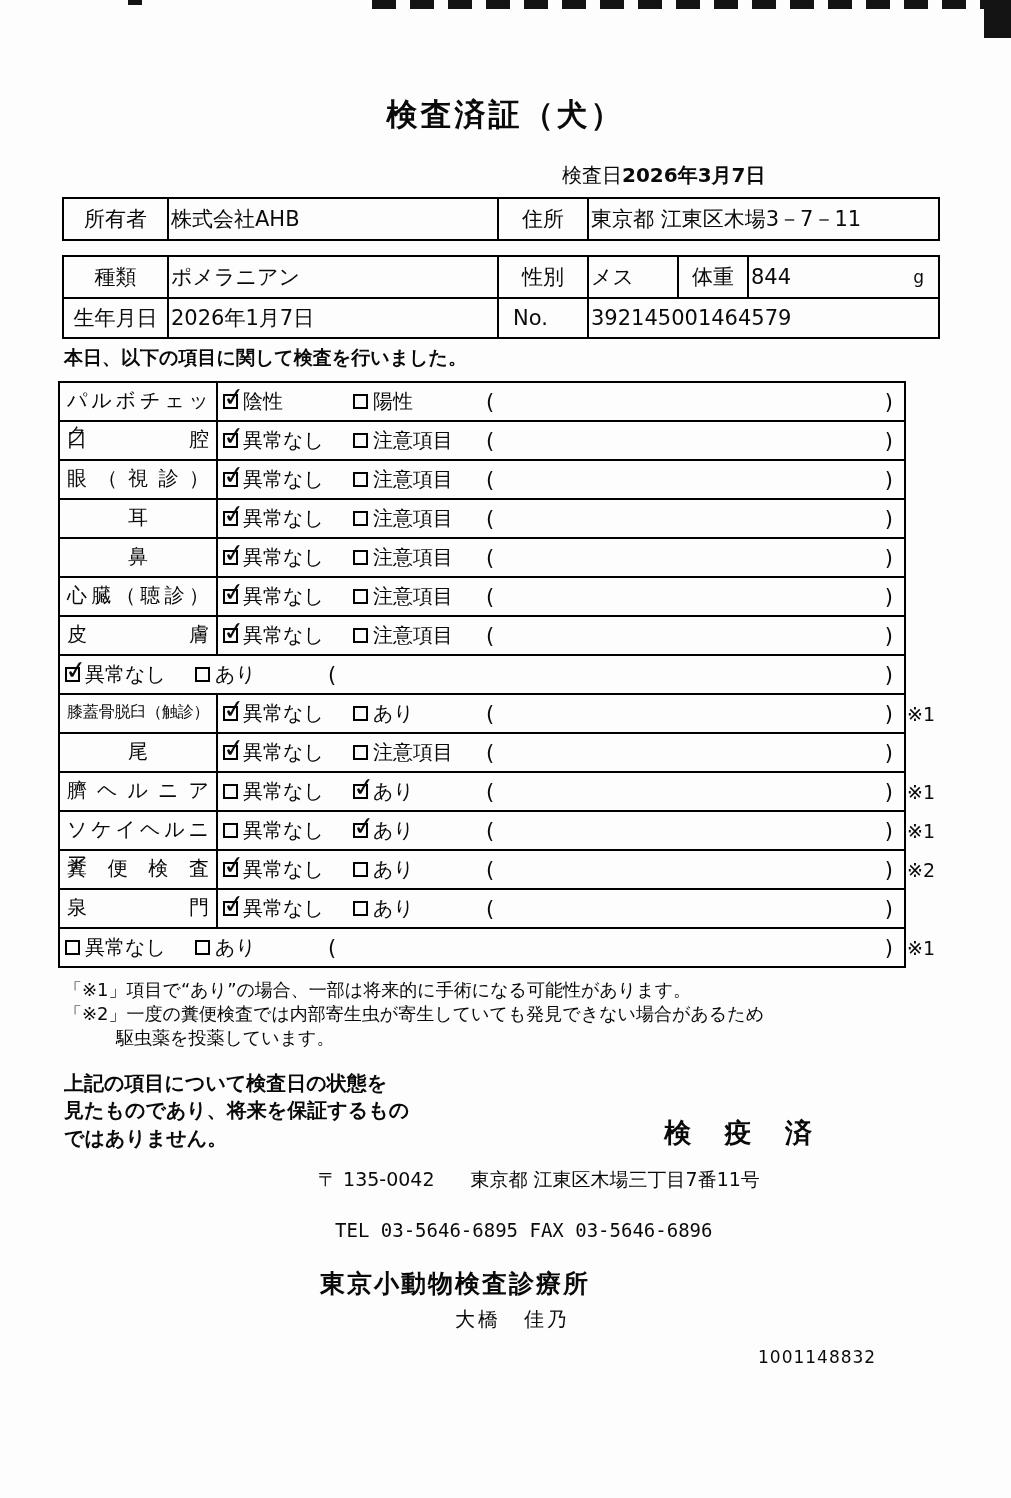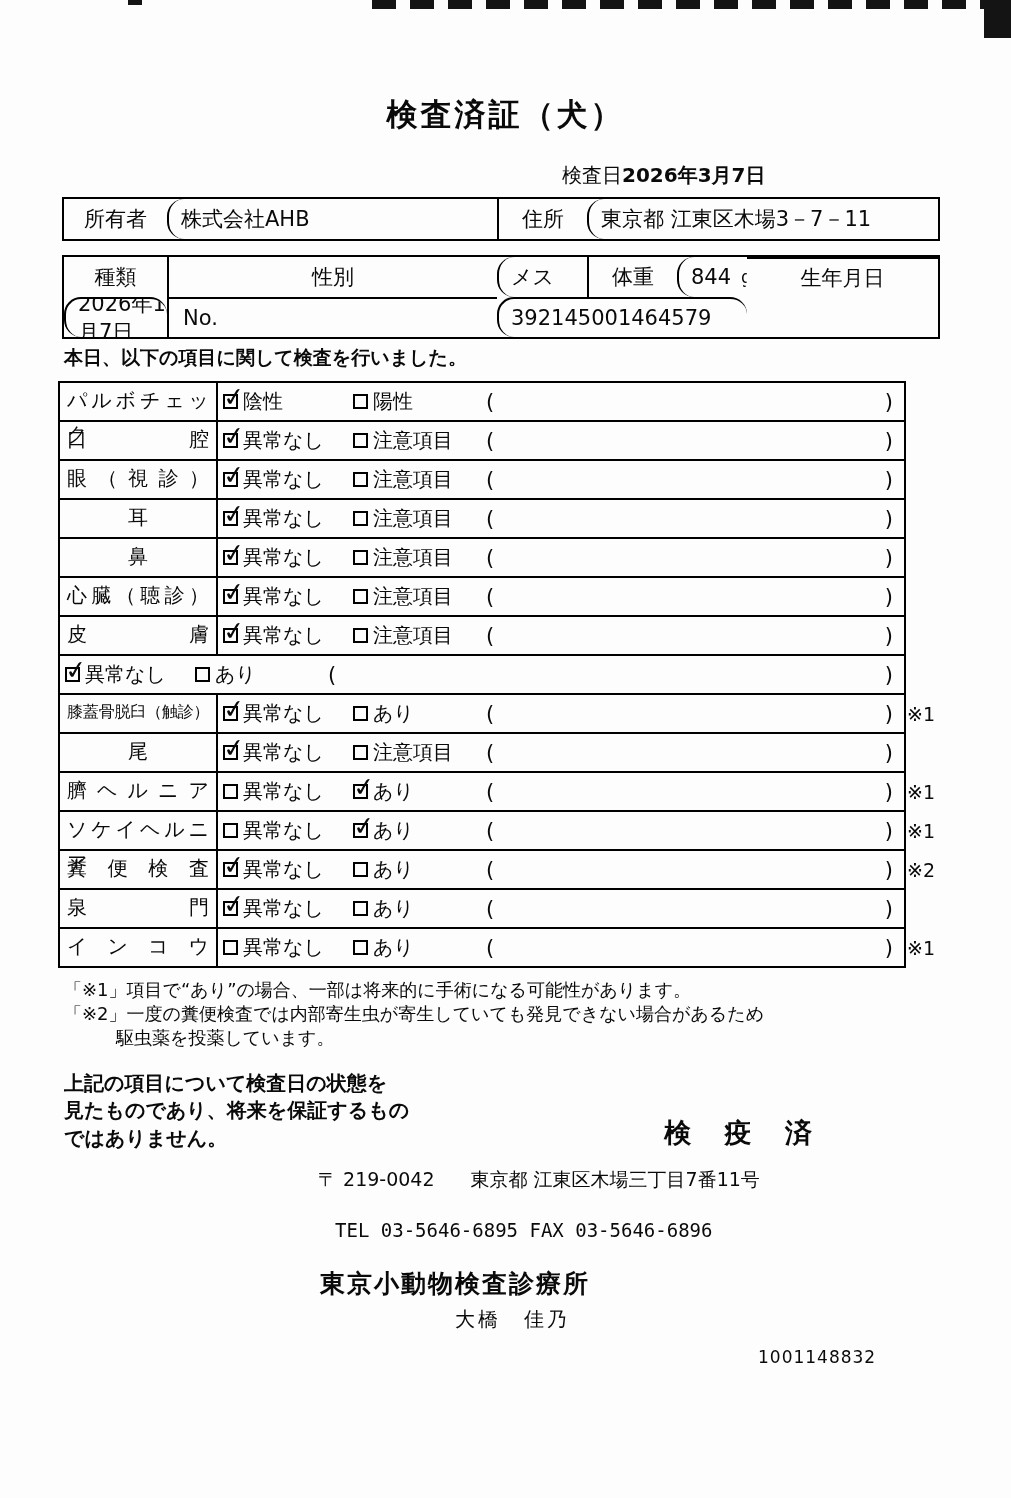--- a/index.html
+++ b/index.html
@@ -19,21 +19,21 @@
   .insp-row { margin:26px 0 0 62px; width:878px; display:flex; font-size:20px; }
   .insp-row .lbl { margin-left:500px; font-weight:500; }
   .insp-row .date { flex:1; text-align:left; padding-right:4px; font-weight:700; }
 
   .grid-table { margin-left:62px; display:grid; border:2px solid #000; font-size:21px; width:878px; box-sizing:border-box; }
   .tableA { margin-top:8px; grid-template-columns:103px 330px 90px 351px; }
   .tableB { margin-top:14px; grid-template-columns:103px 330px 90px 90px 70px 191px; }
   .cell { height:40px; display:flex; align-items:center; box-sizing:border-box; overflow:hidden; }
   .th { justify-content:center; }
   .th-left { justify-content:flex-start; padding-left:14px; }
-  .td { padding-left:12px;border-radius:17px; }
+  .td { padding-left:2px; }
   .bl { border-left:2px solid #000; }
   .bt { border-top:2px solid #000; }
   .span3 { grid-column:span 3; }
   .weight { justify-content:space-between; padding-right:14px; gap:10px; }
   .weight .unit { font-size:17px; }
 
   .intro { margin:6px 0 0 64px; font-size:19px; font-weight:600; }
 
   .clist { margin:10px 0 0 58px; width:848px; border:2px solid #000; box-sizing:border-box; font-size:20px; }
   .c-row { display:flex; align-items:stretch; height:37px; border-top:2px solid #000; }
@@ -83,20 +83,21 @@
 
 <div class="grid-table tableA">
   <div class="cell th">所有者</div>
   <div class="cell td bl">株式会社AHB</div>
   <div class="cell th bl">住所</div>
   <div class="cell td bl">東京都 江東区木場3－7－11</div>
 </div>
 
 <div class="grid-table tableB">
   <div class="cell th">種類</div>
+  <div class="cell td bl">ポメラニアン</div>
   <div class="cell th bl">性別</div>
   <div class="cell td bl">メス</div>
   <div class="cell th bl">体重</div>
   <div class="cell td bl weight">
     <span>844</span>
     <span class="unit">g</span>
   </div>
   <div class="cell th bt">生年月日</div>
   <div class="cell td bl bt">2026年1月7日</div>
   <div class="cell th-left cell bl bt">No.</div>
@@ -394,21 +395,20 @@
             </span>
         <span>あり</span>
       </span>
       <span class="po">(</span>
       <span class="sp"></span>
       <span class="pc">)</span>
       <span class="note"></span>
     </div>
   </div>
       <div class="c-row">
-    <div class="c-label">インコウ</div>
     <div class="c-opts">
       <span class="opt opt1">
         <span class="cbx">
               <span class="mark"></span>
             </span>
         <span>異常なし</span>
       </span>
       <span class="opt opt2">
         <span class="cbx">
               <span class="mark"></span>
@@ -433,19 +433,19 @@
 <div class="disc-row">
   <div class="disclaimer">
     <div>上記の項目について検査日の状態を</div>
     <div>見たものであり、将来を保証するもの</div>
     <div>ではありません。</div>
   </div>
   <div class="stamp">検 疫 済</div>
 </div>
 
 <div class="postal-line">
-  <span>〒 219-0042</span>
+  <span>〒 135-0042</span>
   <span class="addr">東京都 江東区木場三丁目7番11号</span>
 </div>
 <div class="tel-line">TEL 03-5646-6895  FAX 03-5646-6896</div>
 <div class="clinic-name">東京小動物検査診療所</div>
 <div class="vet-name">大橋　佳乃</div>
 <div class="code">1001148832</div>
 
 </body></html>

